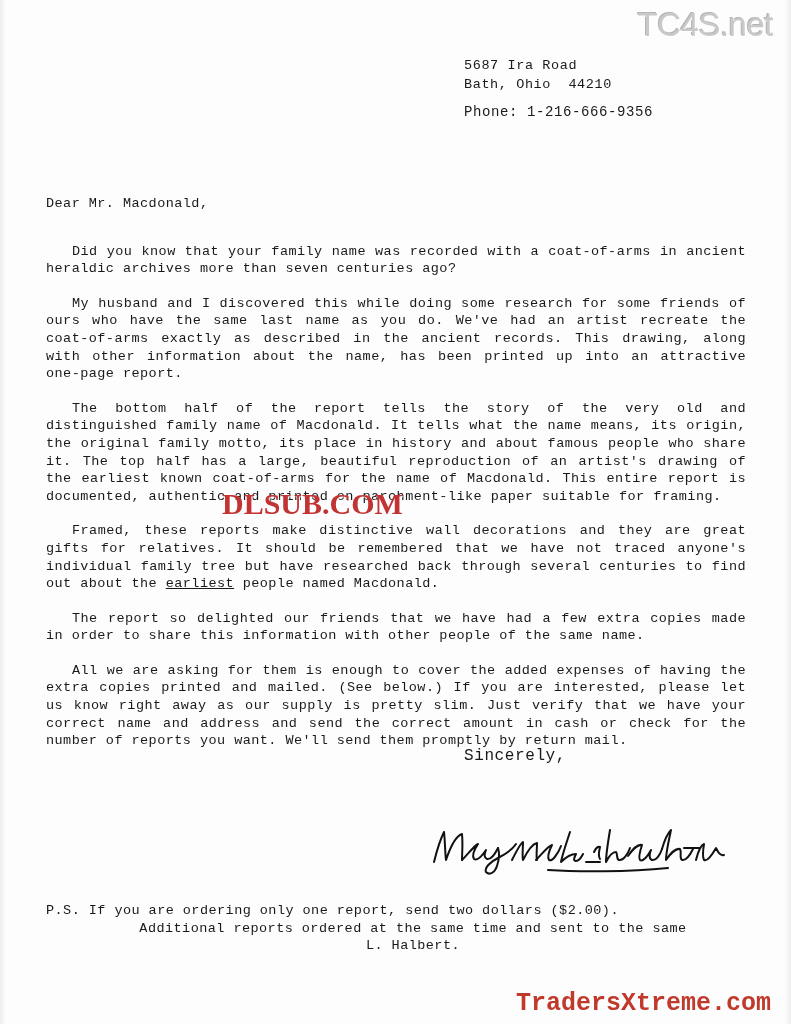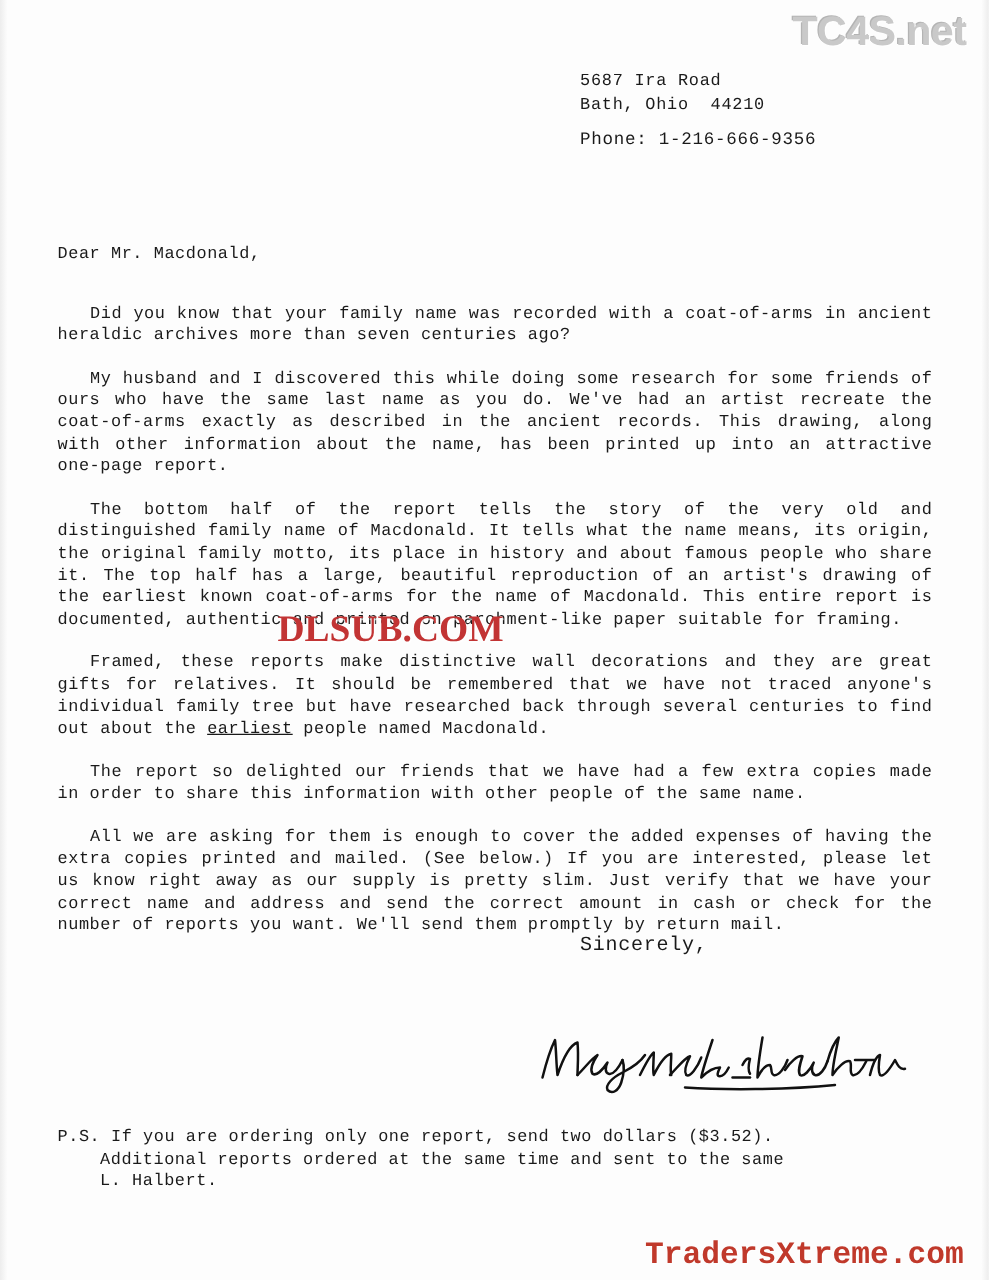--- a/index.html
+++ b/index.html
@@ -36,21 +36,21 @@
     width: 6px;
     background: linear-gradient(to left, #ededed, #fdfdfd);
     pointer-events: none;
   }
 
   .watermark-tc4s {
     position: absolute;
     top: 6px;
     right: 18px;
     font-family: "Liberation Sans", sans-serif;
-    font-weight: bold;
+    font-weight: normal;
     font-size: 33px;
     letter-spacing: -0.5px;
     color: #c9c9c9;
     text-shadow: 1px 1px 0 #ffffff, -1px -1px 0 #b4b4b4;
     z-index: 40;
   }
   .watermark-dlsub {
     position: absolute;
     top: 487px;
     left: 222px;
@@ -133,21 +133,21 @@
   .ps-block {
     position: absolute;
     left: 46px;
     top: 902px;
     width: 700px;
     font-size: 13.5px;
     line-height: 17.6px;
     letter-spacing: 0.45px;
   }
   .ps-line { white-space: pre; }
-  .ps-indent { padding-left: 34px; white-space: pre; }
+  .ps-indent { padding-left: 34px; white-space: pre; text-align: center; }
 </style>
 </head>
 <body>
 
 <div class="page">
 
   <div class="watermark-tc4s">TC4S.net</div>
 
   <div class="letterhead"><span>5687 Ira Road</span>
 <span>Bath, Ohio  44210</span></div>
@@ -181,21 +181,21 @@
         <path d="M200 38 C204 32, 210 26, 214 27 C212 33, 210 39, 212 42 C215 44, 220 38, 223 32 C221 36, 221 41, 224 42 C228 43, 232 37, 234 31"></path>
         <path d="M234 31 C236 24, 239 16, 243 12 C241 22, 238 34, 238 42 C242 36, 248 30, 252 31 C254 34, 251 40, 254 42 C258 43, 262 37, 265 31"></path>
         <path d="M256 30 L272 30"></path>
         <path d="M268 42 C270 34, 273 27, 276 26 C275 32, 274 38, 276 42 C279 44, 284 37, 288 30 C290 34, 292 38, 296 37"></path>
         <path d="M120 52 C150 54, 200 54, 240 50"></path>
       </g>
     </svg>
   </div>
 
   <div class="ps-block">
-    <div class="ps-line">P.S. If you are ordering only one report, send two dollars ($3.52).</div>
+    <div class="ps-line">P.S. If you are ordering only one report, send two dollars ($2.00).</div>
     <div class="ps-indent">Additional reports ordered at the same time and sent to the same</div>
     <div class="ps-indent">L. Halbert.</div>
   </div>
 
   <div class="watermark-dlsub">DLSUB.COM</div>
   <div class="watermark-tx">TradersXtreme.com</div>
 
 </div>
 
 </body></html>

